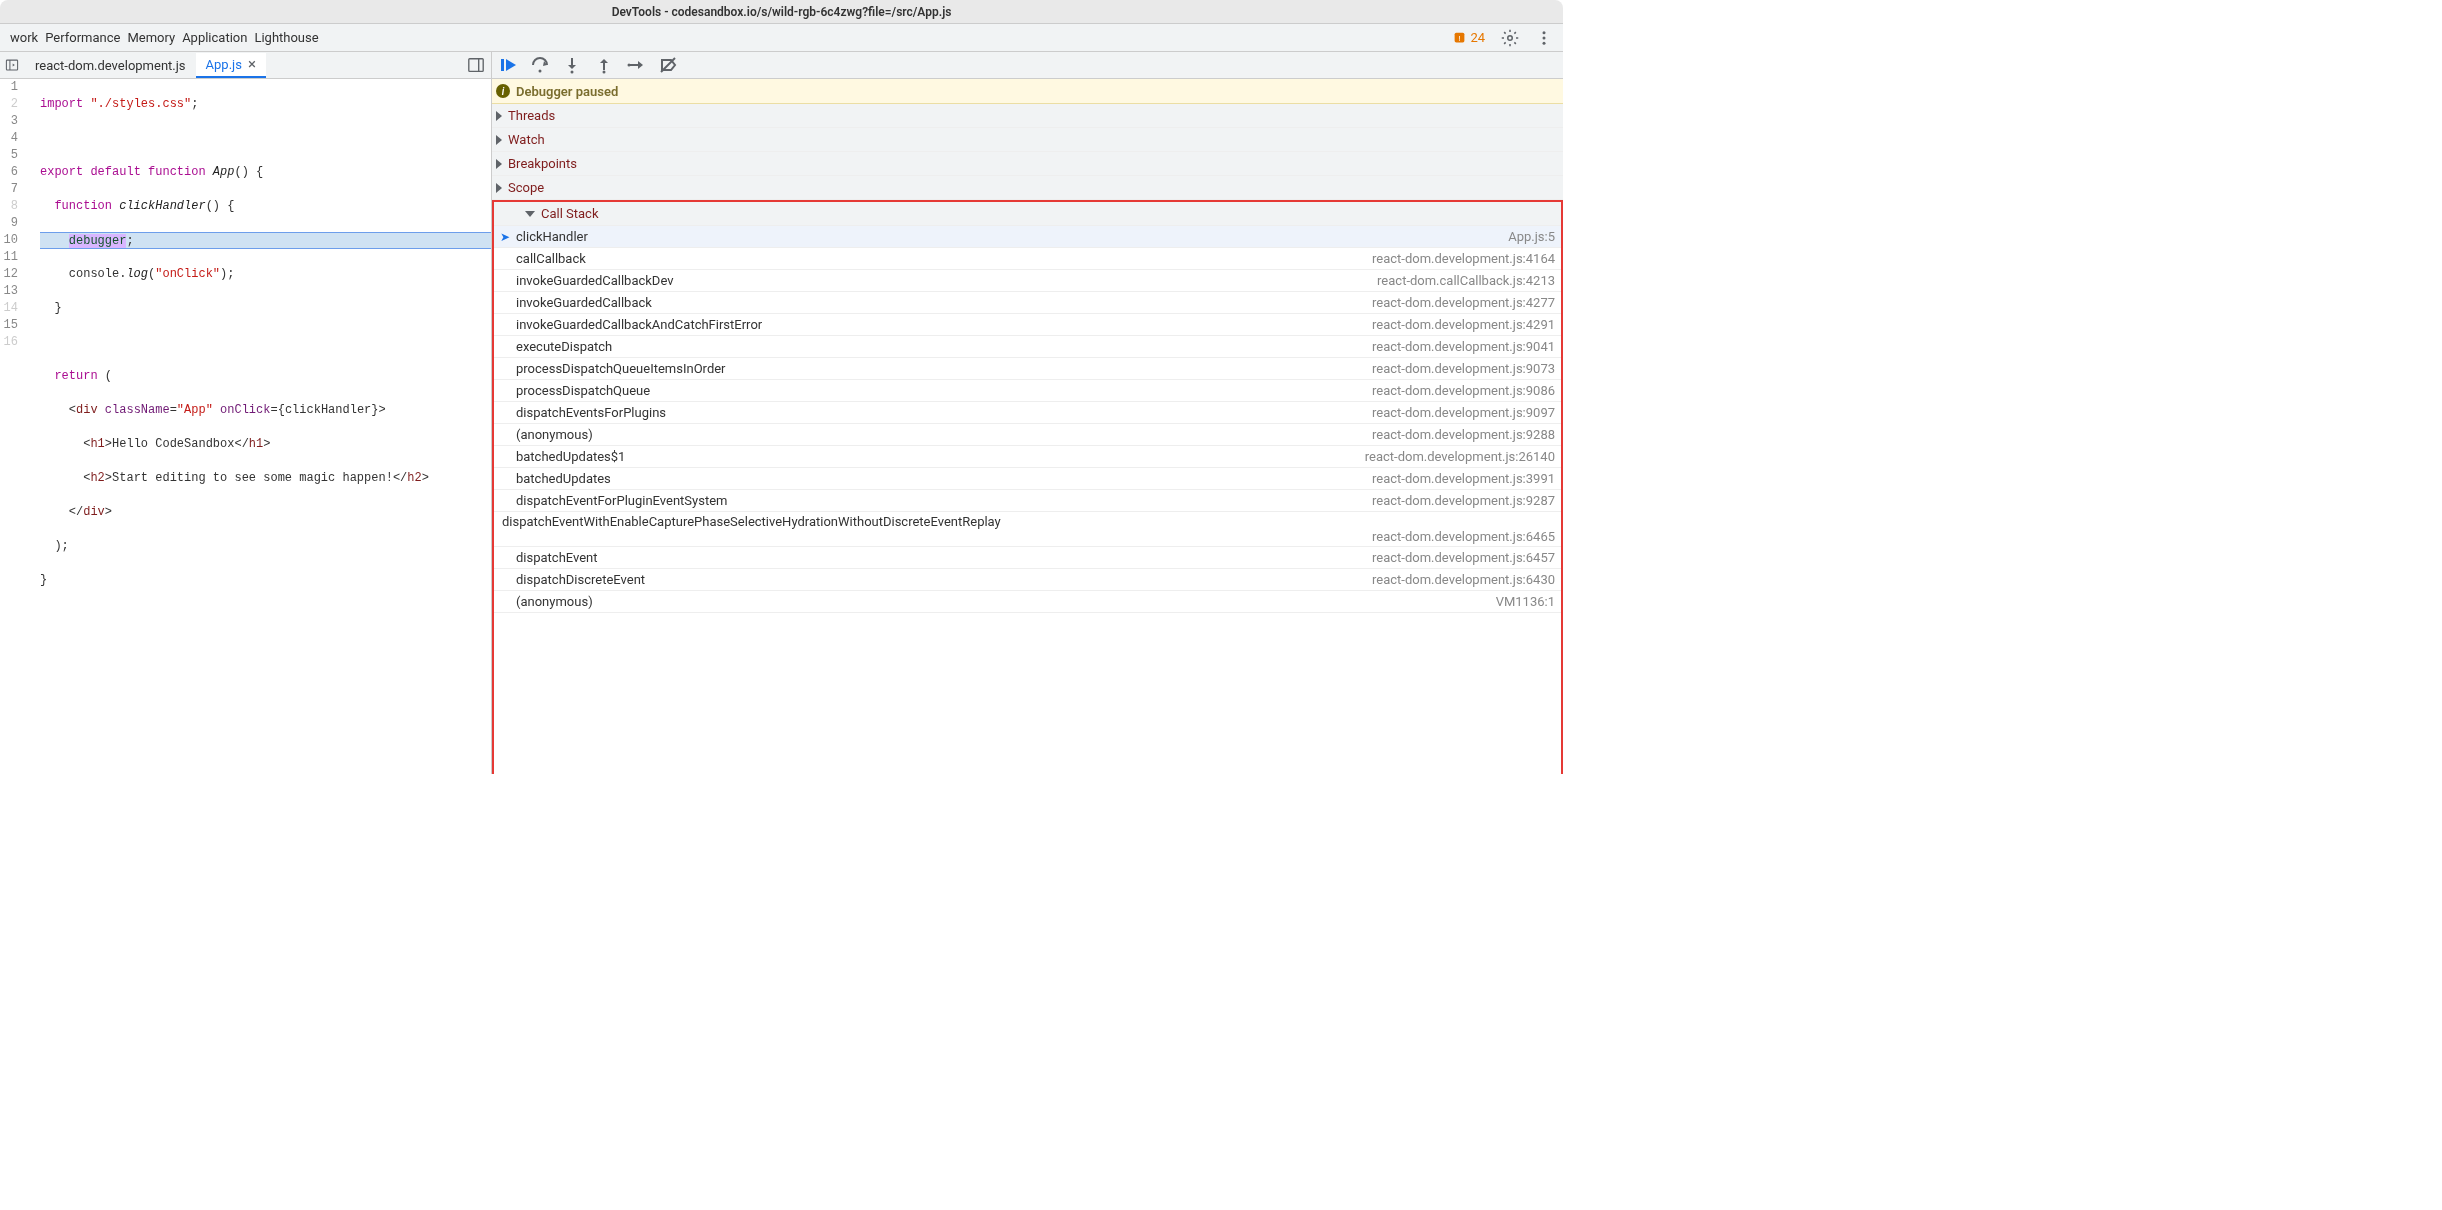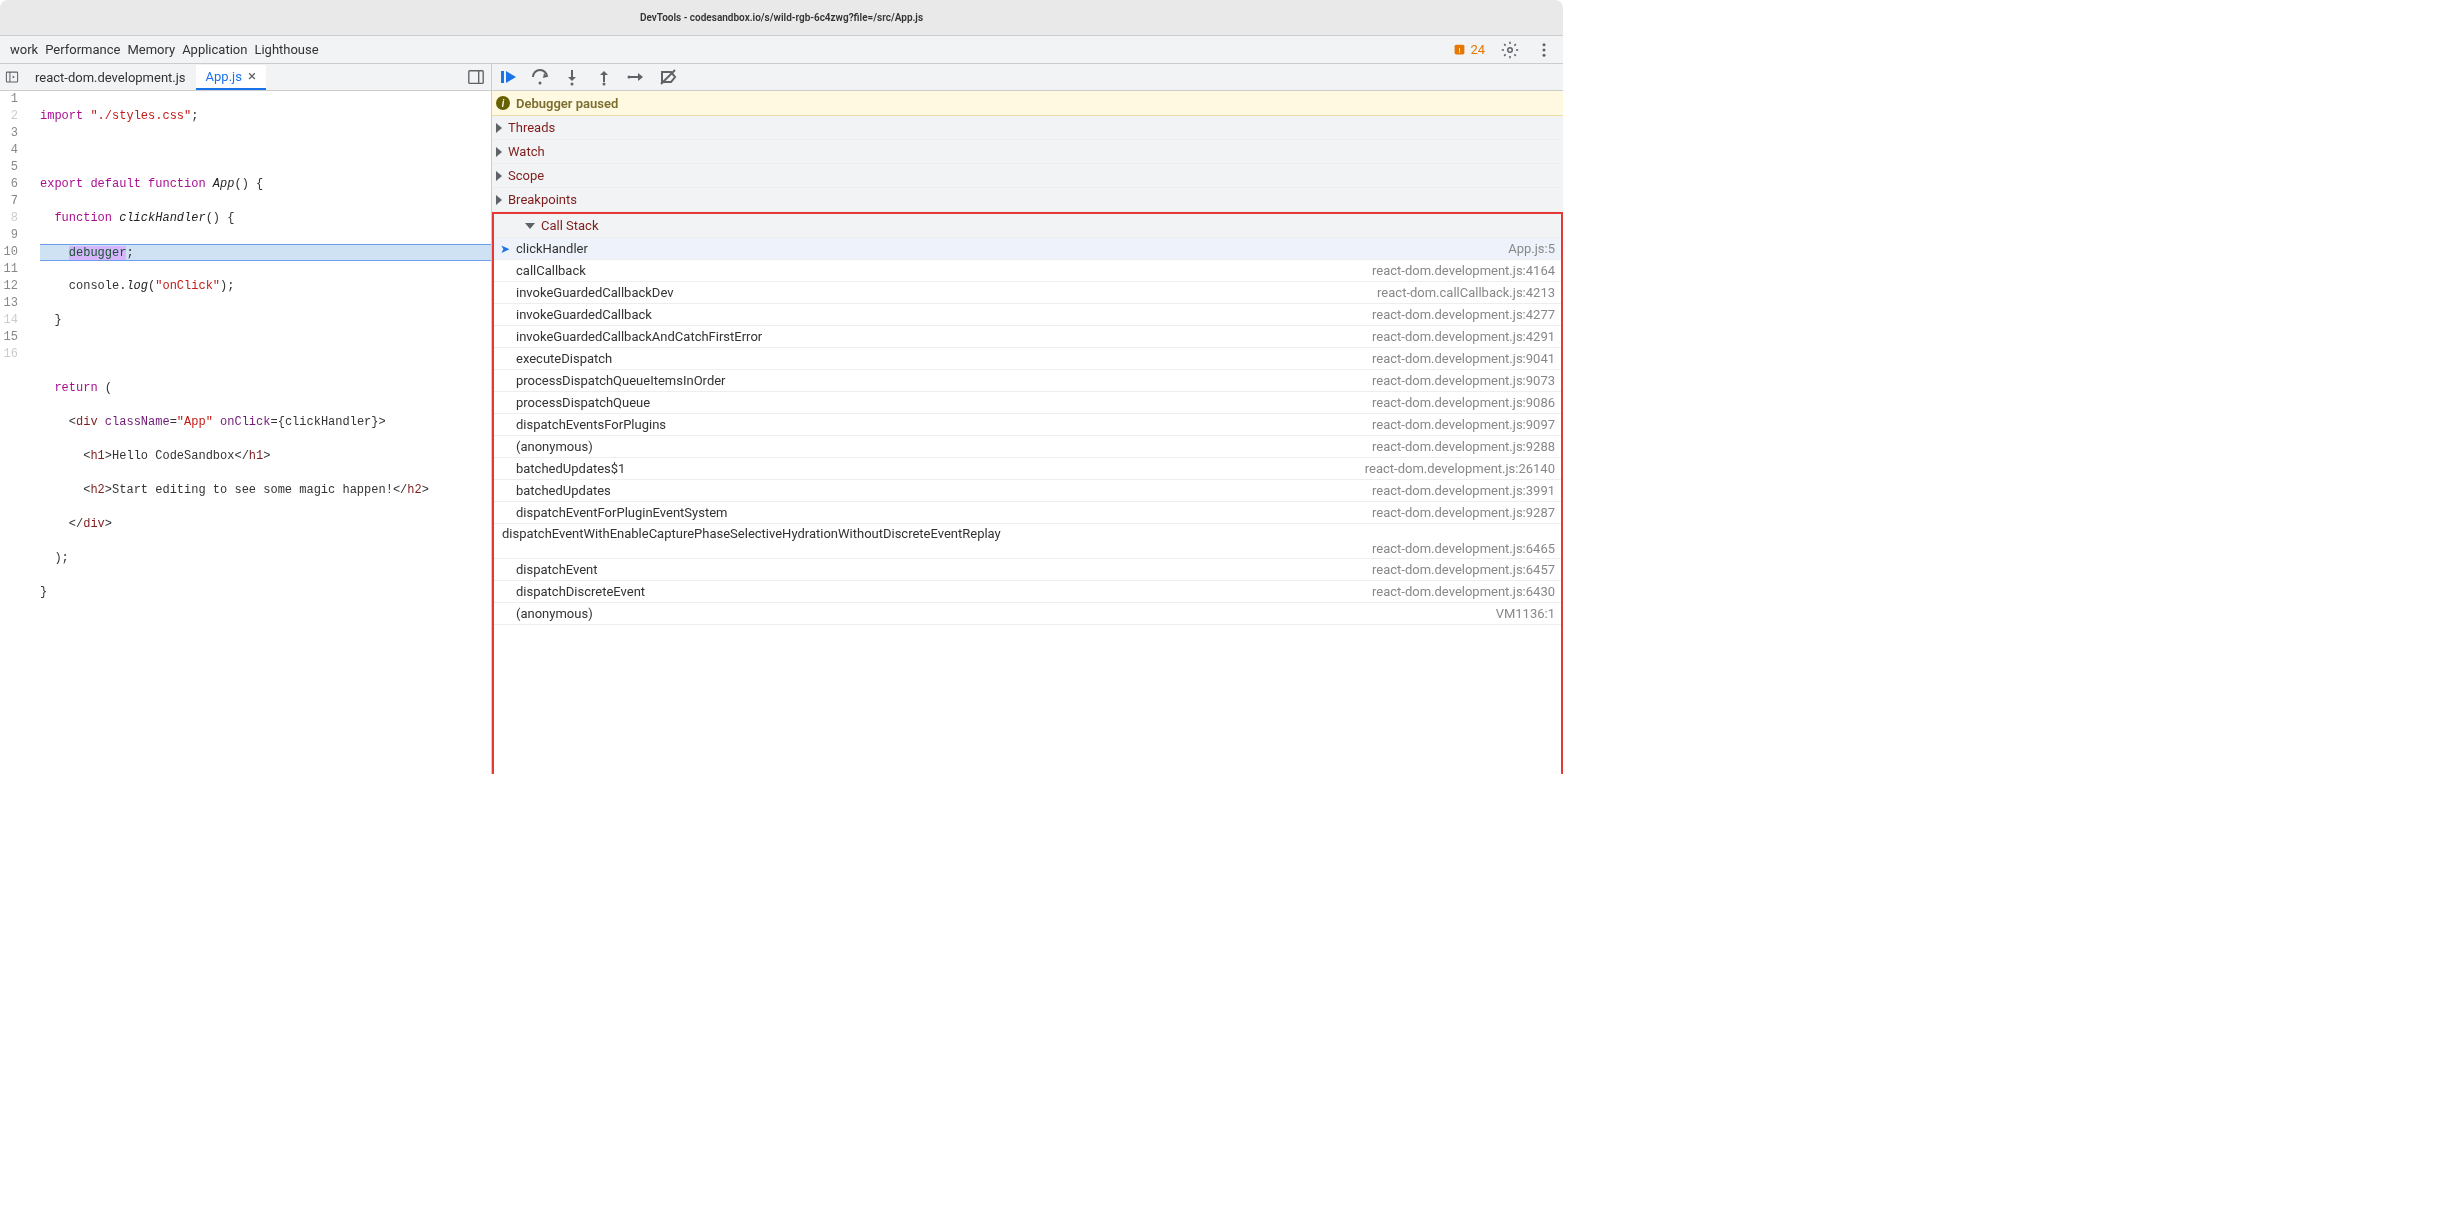--- a/index.html
+++ b/index.html
@@ -7,27 +7,27 @@
       font-family: -apple-system, BlinkMacSystemFont, "Segoe UI", Roboto, sans-serif;
       font-size: 12px;
       color: #333;
       background: #fff;
       width: 1563px;
       height: 774px;
       overflow: hidden;
     }
     
     .titlebar {
-      height: 36px;
+      height: 24px;
       background: #e9e9e9;
       border-bottom: 1px solid #ccc;
       display: flex;
       align-items: center;
       justify-content: center;
-      font-size: 10px;
+      font-size: 12px;
       font-weight: 600;
       color: #333;
       border-radius: 8px 8px 0 0;
     }
     
     .tabbar {
       height: 28px;
       background: #f1f3f4;
       border-bottom: 1px solid #ccc;
       display: flex;
@@ -430,25 +430,25 @@
     <div class="section-header">
       <span class="tri right"></span>
       <span>Threads</span>
     </div>
     <div class="section-header">
       <span class="tri right"></span>
       <span>Watch</span>
     </div>
     <div class="section-header">
       <span class="tri right"></span>
-      <span>Scope</span>
+      <span>Breakpoints</span>
     </div>
     <div class="section-header">
       <span class="tri right"></span>
-      <span>Breakpoints</span>
+      <span>Scope</span>
     </div>
 
     <div class="highlight-box">
       <div class="section-header expanded">
         <span class="tri down"></span>
         <span>Call Stack</span>
       </div>
       <div class="stack-list" id="stack-list">
           <div class="stack-row active">
             <span class="stack-arrow">➤</span>

